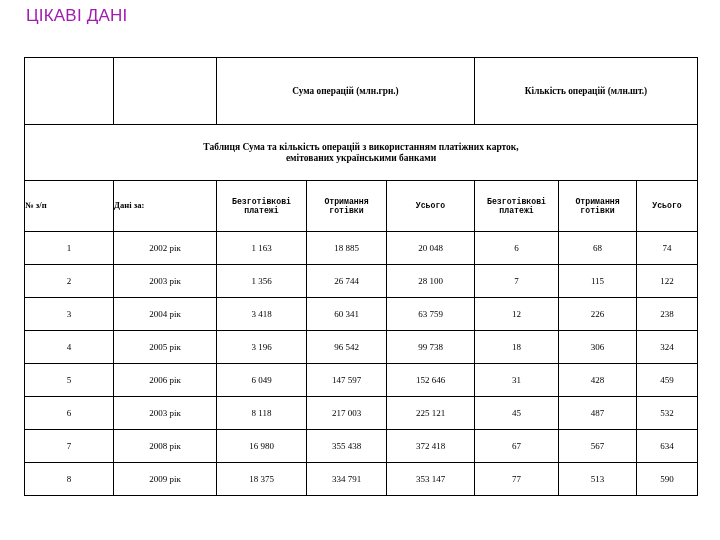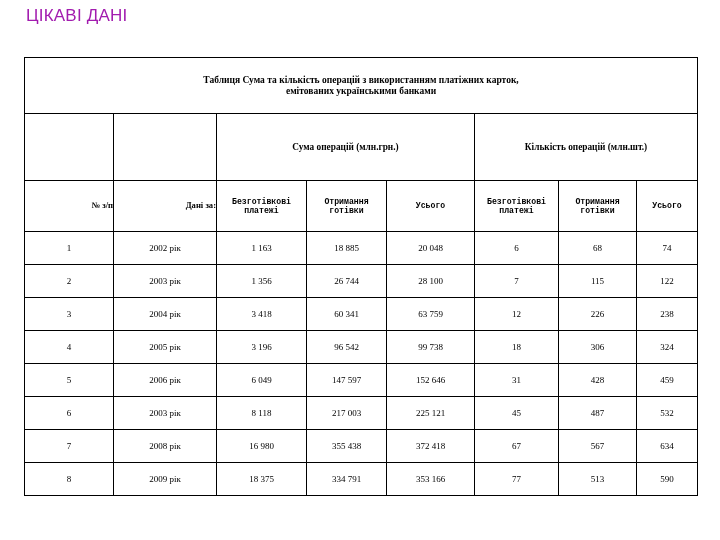--- a/index.html
+++ b/index.html
@@ -73,21 +73,21 @@
   }
 
   
   td.corner-label {
     height: 50px;
     font-weight: bold;
     font-size: 8.6px;
     vertical-align: top;
     padding-top: 7px;
   }
-  td.corner-label.left-pad   { text-align: right; }
+  td.corner-label.left-pad   { text-align: left; }
   td.sub-head {
     height: 50px;
     font-weight: bold;
     font-size: 8.2px;
     vertical-align: middle;
     padding: 0 3px;
     line-height: 1.35;
     font-family: Liberation Mono, monospace;
   }
 
@@ -122,31 +122,31 @@
         <col class="c-year">
         <col class="c-s1">
         <col class="c-s2">
       <col class="c-s3">
         <col class="c-q1">
         <col class="c-q2">
         <col class="c-q3">
     </colgroup>
     <tbody>
       <tr>
+        <td class="blank-tall"></td>
+        <td class="blank-tall"></td>
+        <td class="group-head" colspan="3">Сума операцій (млн.грн.)</td>
+        <td class="group-head" colspan="3">Кількість операцій   (млн.шт.)</td>
+      </tr>
+
+      <tr>
         <td class="caption-cell" colspan="8">
           <div>Таблиця  Сума та кількість операцій з використанням платіжних карток,</div>
           <div>емітованих українськими банками</div>
         </td>
-      </tr>
-
-      <tr>
-        <td class="blank-tall"></td>
-        <td class="blank-tall"></td>
-        <td class="group-head" colspan="3">Сума операцій (млн.грн.)</td>
-        <td class="group-head" colspan="3">Кількість операцій   (млн.шт.)</td>
       </tr>
 
       <tr>
         <td class="corner-label left-pad">№ з/п</td>
         <td class="corner-label left-pad">Дані за:</td>
         <td class="sub-head">Безготівкові платежі</td>
         <td class="sub-head">Отримання готівки</td>
         <td class="sub-head">Усього</td>
         <td class="sub-head">Безготівкові платежі</td>
         <td class="sub-head">Отримання готівки</td>
@@ -228,20 +228,20 @@
         <td class="cell-bottom">67</td>
         <td class="cell-bottom">567</td>
         <td class="cell-top">634</td>
       </tr>
 
       <tr class="data-row">
         <td class="idx cell-bottom">8</td>
         <td class="year cell-bottom">2009 рік</td>
         <td class="cell-top">18 375</td>
         <td class="cell-bottom">334 791</td>
-        <td class="cell-bottom">353 166</td>
+        <td class="cell-bottom">353 147</td>
         <td class="cell-top">77</td>
         <td class="cell-bottom">513</td>
         <td class="cell-bottom">590</td>
       </tr>
     </tbody>
   </table>
 </div>
 
 </body></html>

